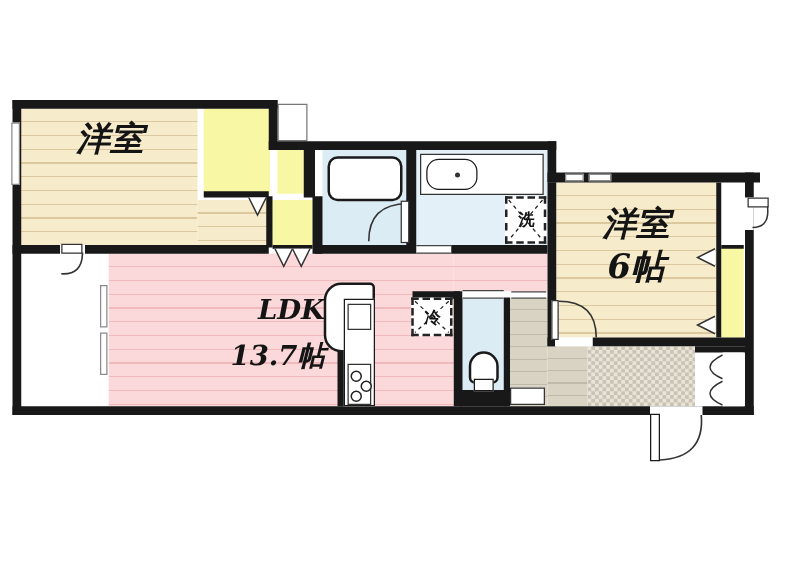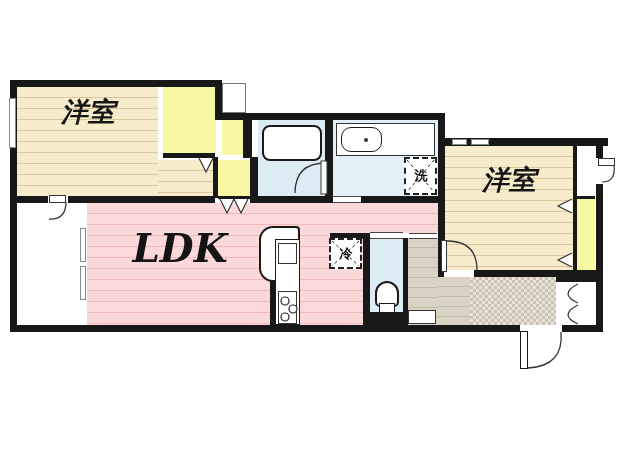--- a/index.html
+++ b/index.html
@@ -137,22 +137,24 @@
     <path d="M 332,241 L 359,266 M 359,241 L 332,266" stroke="#222" stroke-width="1" stroke-dasharray="3,3"></path>
     <circle cx="285" cy="301" r="4" fill="#fff" stroke="#222" stroke-width="1.2"></circle>
     <circle cx="293" cy="309" r="4" fill="#fff" stroke="#222" stroke-width="1.2"></circle>
     <circle cx="285" cy="317" r="4" fill="#fff" stroke="#222" stroke-width="1.2"></circle>
     <circle cx="366" cy="140" r="2" fill="#333"></circle>
   </svg>
 
   <div class="room-label" style="left:18px;top:95px;width:140px;font-size:27px;line-height:34px;">
     <div>洋室</div>
   </div>
-  <div class="room-label" style="left:100px;top:230px;width:160px;font-size:39px;line-height:37px;">
+  <div class="room-label" style="left:100px;top:230px;width:160px;font-size:22px;line-height:37px;text-align:right;">
     <div>LDK</div>
+    <div>13.7帖</div>
   </div>
   <div class="room-label" style="left:445px;top:163px;width:128px;font-size:27px;line-height:34px;">
     <div>洋室</div>
+    <div>6帖</div>
   </div>
   <div class="small-label" style="left:409px;top:167px;width:24px;font-size:13px;">洗</div>
   <div class="small-label" style="left:334px;top:245px;width:24px;font-size:13px;">冷</div>
 
 </div>
 
 </body></html>

